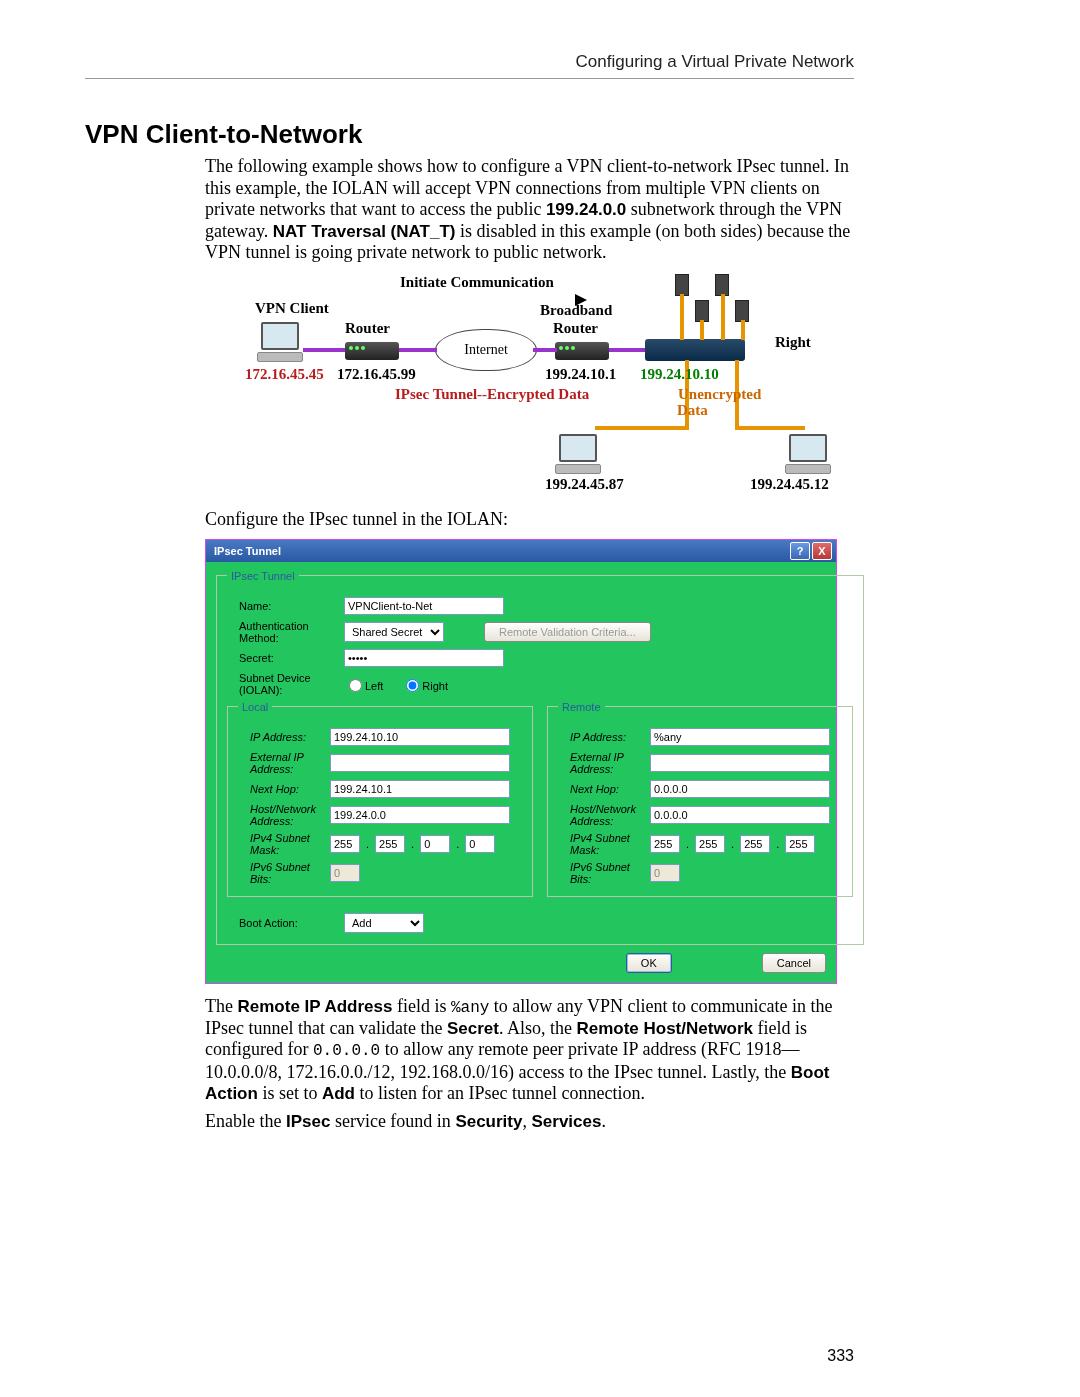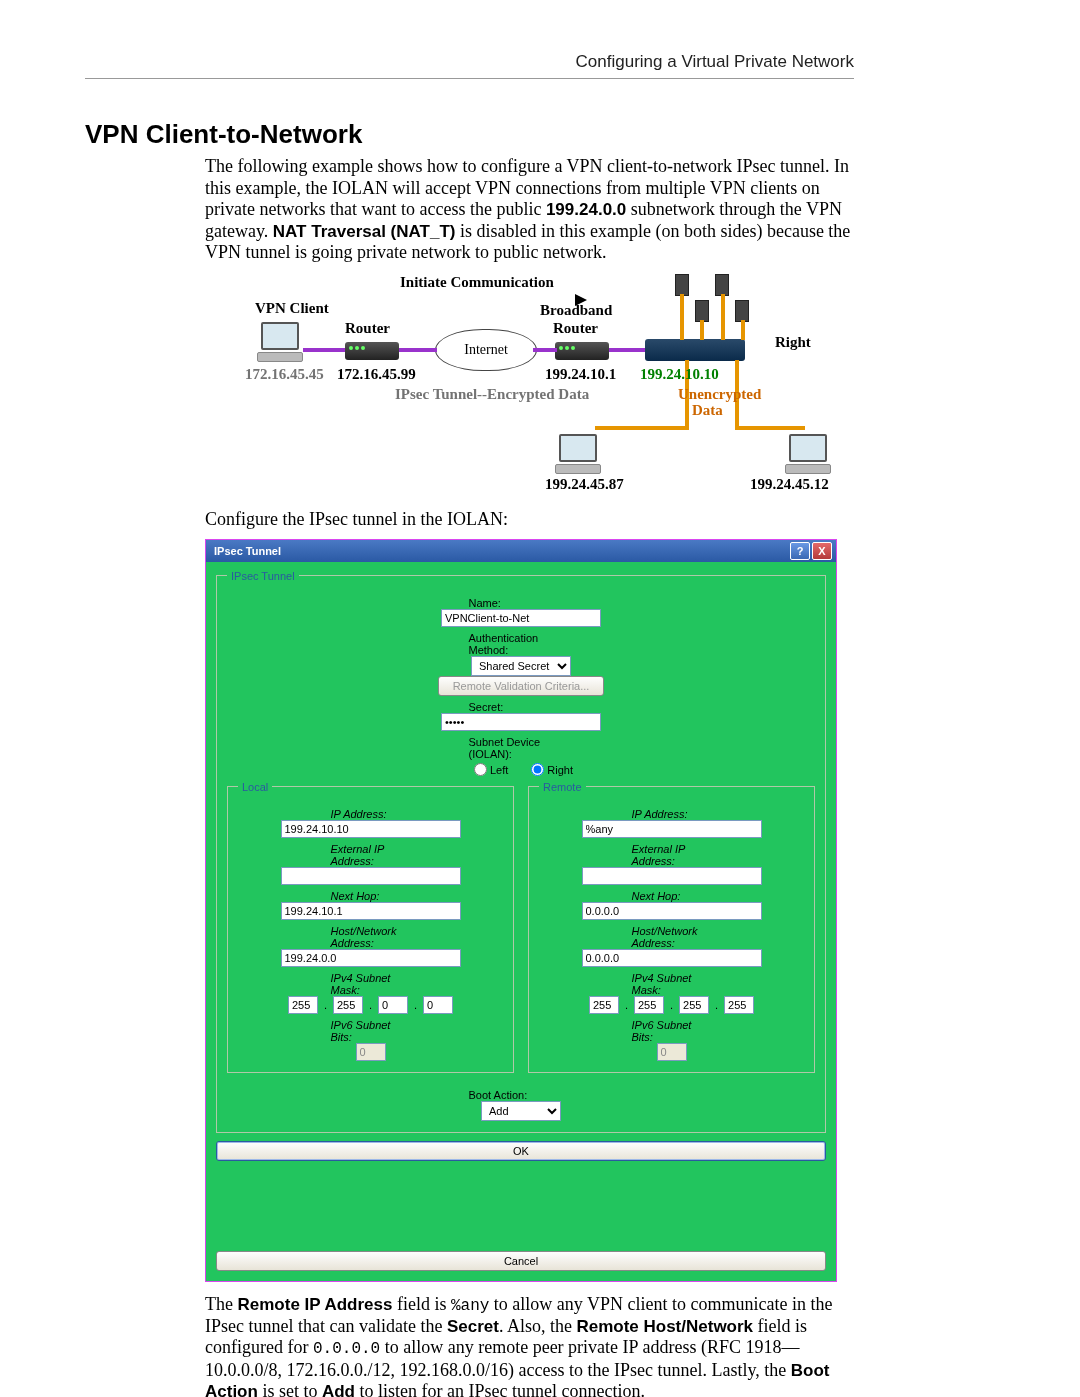--- a/index.html
+++ b/index.html
@@ -50,21 +50,21 @@
   .diagram {
     position: relative;
     width: 600px;
     height: 225px;
     margin: 10px 0 10px 160px;
     font-family: "Times New Roman", serif;
     font-size: 15px;
   }
   .dlabel { position: absolute; white-space: nowrap; }
   .bold { font-weight: bold; }
-  .red  { color: #737373; font-weight: bold; }
+  .red  { color: #b91c1c; font-weight: bold; }
   .green{ color: #008000; font-weight: bold; }
   .orange{ color: #cc6600; font-weight: bold; }
 
   .pc {
     position: absolute;
     width: 46px; height: 38px;
   }
   .pc .mon {
     width: 34px; height: 24px;
     border: 2px solid #555;
@@ -162,21 +162,20 @@
   }
   fieldset.fs > legend {
     color: #2a5aa0;
     padding: 0 4px;
     font-size: 11px;
   }
   .row {
     display: flex;
     align-items: center;
     margin: 5px 12px;
-    flex-direction: column;
   }
   .row .lbl {
     width: 105px;
     font-size: 11px;
   }
   .row .lbl.small { width: 80px; font-style: italic; }
   input.txt, select.sel {
     font-family: Tahoma, Arial, sans-serif;
     font-size: 11px;
     height: 18px;
@@ -202,21 +201,21 @@
     border-radius: 3px;
   }
   .btn.default { border:1px solid #2a5aa0; box-shadow: inset 0 0 0 1px #9db8e8; }
   .btn:disabled { color:#999;padding-left:14px; }
   .two-col {
     display:flex; gap:14px;
   }
   .two-col fieldset.fs { flex:1; }
   .oct-row { display:flex; align-items:center; gap:4px;}
   .oct-row .dot { padding:0 2px; }
-  .btn-row { display:flex; justify-content:flex-end; gap:90px; margin-top:4px;flex-direction:column;}
+  .btn-row { display:flex; justify-content:flex-end; gap:90px; margin-top:4px;}
   .page-num {
     position:absolute;
     right:75px;
     bottom:32px;
     font-family: Arial, Helvetica, sans-serif;
     font-size:16px;
   }
 </style>
 </head>
 <body>
@@ -280,21 +279,21 @@
         <div class="mon"></div>
         <div class="kb"></div>
       </div>
 
     <div class="dlabel red" style="left:0px;  top:92px;">172.16.45.45</div>
     <div class="dlabel bold" style="left:92px; top:92px;">172.16.45.99</div>
     <div class="dlabel bold" style="left:300px;top:92px;">199.24.10.1</div>
     <div class="dlabel green" style="left:395px;top:92px;">199.24.10.10</div>
     <div class="dlabel red" style="left:150px;top:112px;">IPsec Tunnel--Encrypted Data</div>
     <div class="dlabel orange" style="left:433px;top:112px;">Unencrypted</div>
-    <div class="dlabel orange" style="left:447px;top:128px;">Data</div>
+    <div class="dlabel orange" style="left:432px;top:128px;">Data</div>
     <div class="dlabel bold" style="left:300px;top:202px;">199.24.45.87</div>
     <div class="dlabel bold" style="left:505px;top:202px;">199.24.45.12</div>
   </div>
 
   <div class="body-text">
     <p>Configure the IPsec tunnel in the IOLAN:</p>
   </div>
 
   <div class="dialog">
     <div class="titlebar">

